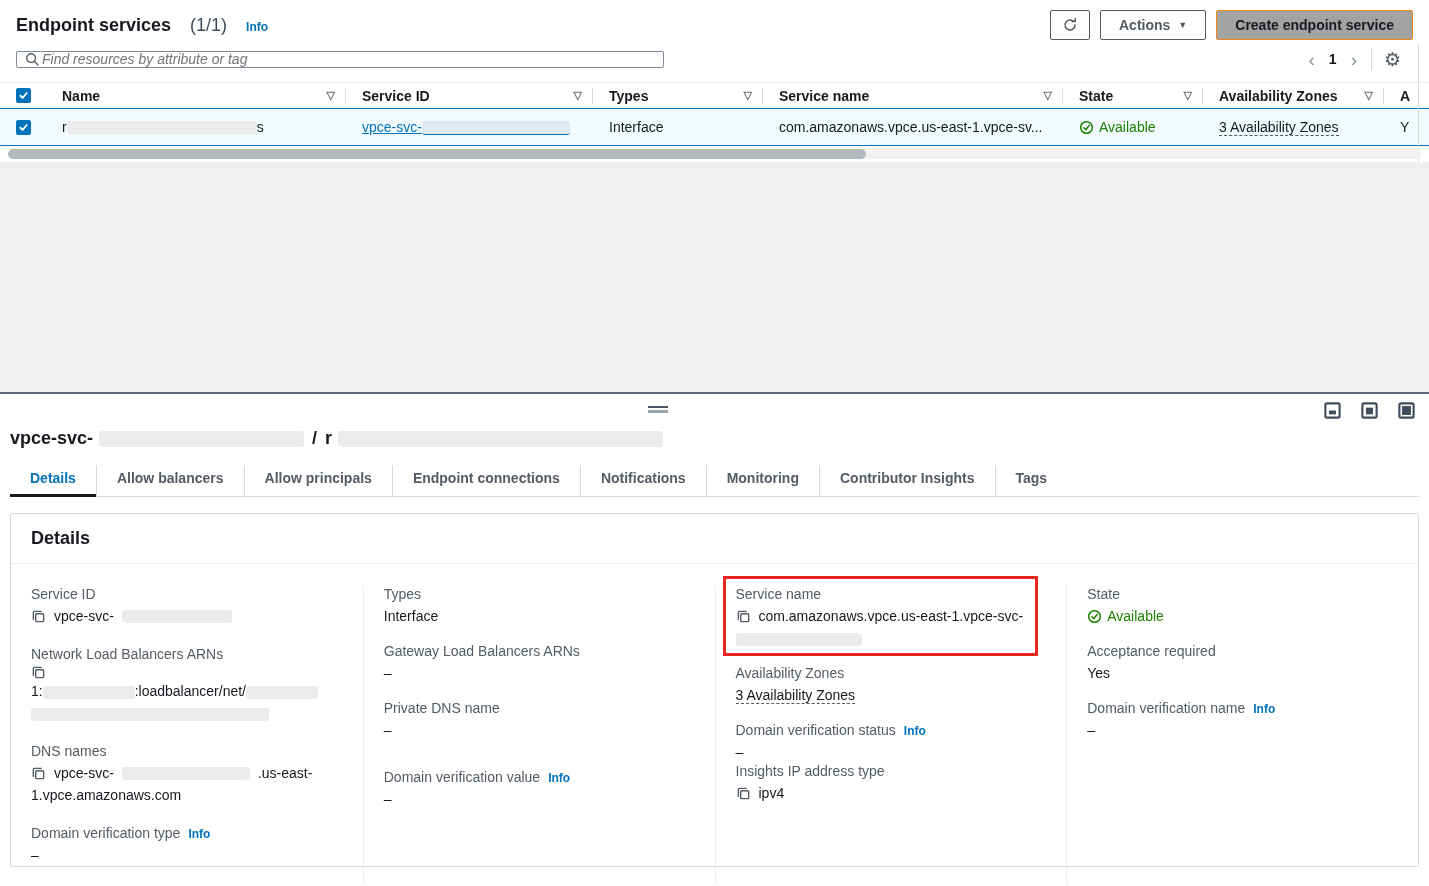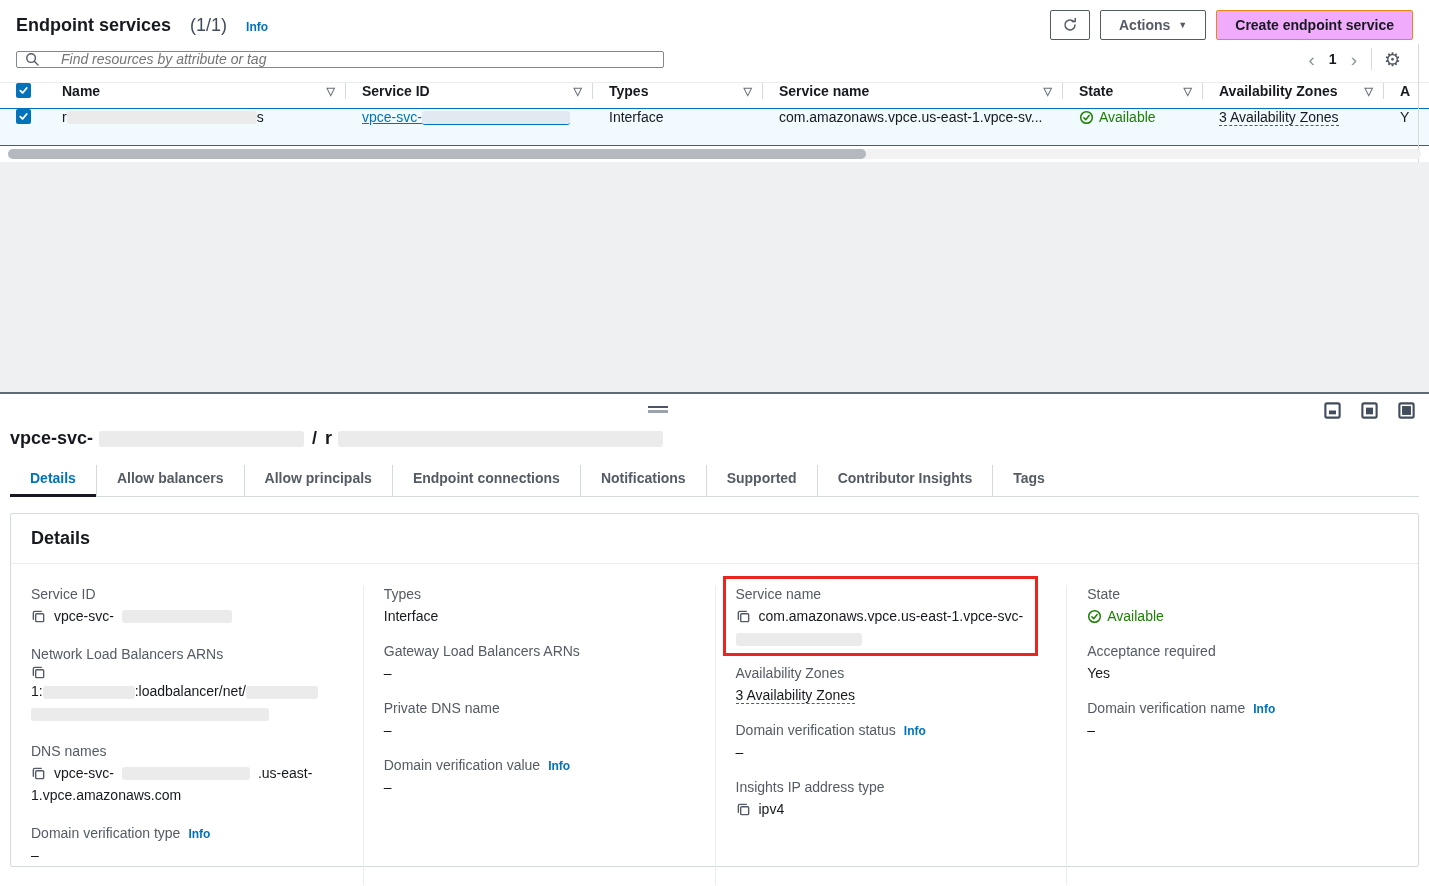--- a/index.html
+++ b/index.html
@@ -13,35 +13,35 @@
 
   .hdr-row { display:flex; justify-content:space-between; align-items:center; padding:10px 16px 0 16px; }
   .page-title { font-size:18px; font-weight:700; display:flex; align-items:baseline; gap:19px; }
   .page-title .count { font-weight:400; color:#414d5c; }
   .info { color:#0073bb; font-size:12px; font-weight:700; text-decoration:none; cursor:pointer; }
   .hdr-actions { display:flex; gap:10px; align-items:center; }
   .btn { height:30px; border:1px solid #545b64; border-radius:2px; background:#fff; color:#545b64;
     font-weight:700; font-size:14px; padding:0 18px; display:flex; align-items:center; gap:8px;
     font-family:"Liberation Sans", sans-serif; cursor:pointer; }
   .btn.icon-btn { width:40px; padding:0; justify-content:center; }
-  .btn.primary { background:#f0abfc; border-color:#ee8613; color:#16191f; }
+  .btn.primary { background:#a3a3a3; border-color:#ee8613; color:#16191f; }
   .caret { font-size:9px; color:#545b64; }
 
   .search-row { display:flex; justify-content:space-between; align-items:center; padding:8px 16px 0 16px; }
   .search-box { width:648px; height:17px; border:1px solid #7d8998; border-radius:2px; background:#fff;
-    display:flex; align-items:center; padding:0 8px; gap:21px; }
+    display:flex; align-items:center; padding:0 8px; gap:2px; }
   .search-box input { border:none; outline:none; flex:1; font-size:14px; font-style:italic; color:#414d5c;
     font-family:"Liberation Sans", sans-serif; background:transparent; }
   .paging { display:flex; align-items:center; gap:12px; padding-right:12px; }
   .chev { font-size:19px; color:#879596; line-height:1; cursor:pointer; padding:0 2px; }
   .pagenum { font-weight:700; color:#16191f; }
   .vr { width:1px; height:22px; background:#d5dbdb; }
   .gear { font-size:19px; color:#545b64; cursor:pointer; line-height:1; }
 
-  .thead, .trow { display:flex; align-items:flex-start; }
+  .thead, .trow { display:flex; align-items:center; }
   .thead { margin-top:12px; border-top:1px solid #eaeded; border-bottom:1px solid #eaeded; height:27px; }
   .th { display:flex; align-items:center; font-weight:700; padding:0 10px 0 16px; }
   .th .lbl { flex:1; }
   .th.div { border-right:1px solid #d5dbdb; }
   .filter-ic { font-size:11px; color:#687078; cursor:pointer; }
   .trow { height:37px; background:#f1faff; border-bottom:1px solid #0073bb; box-shadow:0 -1px 0 #0073bb; }
   .td { display:flex; align-items:center; padding:0 10px 0 16px; white-space:nowrap; overflow:hidden; }
   .c0 { width:46px; } .c1 { width:300px; } .c2 { width:247px; } .c3 { width:170px; }
   .c4 { width:300px; } .c5 { width:140px; } .c6 { width:181px; } .c7 { flex:1; }
   .cb { width:15px; height:15px; background:#0073bb; border-radius:2px; display:inline-flex;
@@ -250,21 +250,21 @@
       <span>r</span>
         <span class="redact" style="width:325px;height:16px"></span>
     </h2>
 
     <nav class="tabs">
       <span class="tab active">Details</span>
       <span class="tab">Allow balancers</span>
       <span class="tab">Allow principals</span>
       <span class="tab">Endpoint connections</span>
       <span class="tab">Notifications</span>
-      <span class="tab">Supported</span>
+      <span class="tab">Monitoring</span>
       <span class="tab">Contributor Insights</span>
       <span class="tab">Tags</span>
     </nav>
 
     <div class="card">
       <div class="card-hdr">Details</div>
       <div class="card-body">
 
         <div class="col">
           <div class="field">
@@ -331,21 +331,21 @@
                 <span>Types</span>
               </div>
             <div class="vcont"><span>Interface</span></div>
           </div>
           <div class="field" style="margin-bottom:16px">
             <div class="label">
                 <span>Gateway Load Balancers ARNs</span>
               </div>
             <div class="vcont"><span>–</span></div>
           </div>
-          <div class="field" style="margin-bottom:16px">
+          <div class="field" style="margin-bottom:28px">
             <div class="label">
                 <span>Private DNS name</span>
               </div>
             <div class="vcont"><span>–</span></div>
           </div>
           <div class="field">
             <div class="label">
               <span>Domain verification value</span>
               <a class="info">Info</a>
             </div>
@@ -369,21 +369,21 @@
               <span>com.amazonaws.vpce.us-east-1.vpce-svc-</span>
             </div>
             <div class="vcont"><span class="redact" style="width:126px"></span></div>
           </div>
           <div class="field" style="margin-bottom:16px">
             <div class="label">
                 <span>Availability Zones</span>
               </div>
             <div class="vcont"><span class="dashed">3 Availability Zones</span></div>
           </div>
-          <div class="field" style="margin-bottom:16px">
+          <div class="field" style="margin-bottom:0">
             <div class="label">
               <span>Domain verification status</span>
               <a class="info">Info</a>
             </div>
             <div class="vcont"><span>–</span></div>
           </div>
           <div class="field">
             <div class="label">
                 <span>Insights IP address type</span>
               </div>

